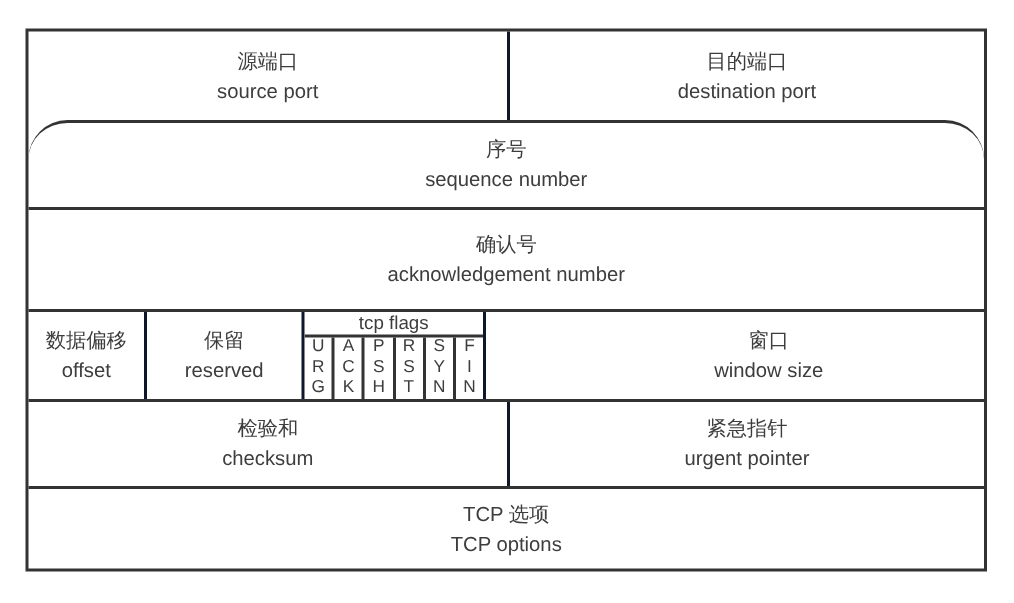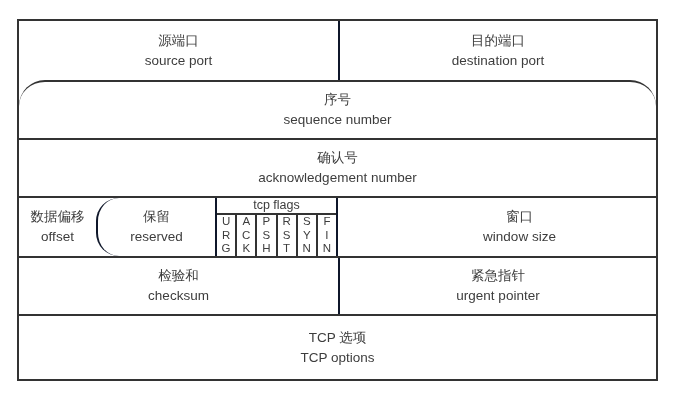--- a/index.html
+++ b/index.html
@@ -21,40 +21,40 @@
     height: 362px;
     border: 2px solid #333333;
     background: #ffffff;
     display: flex;
     flex-direction: column;
   }
   .t-row { display: flex; width: 100%; }
   .t-row + .t-row { border-top: 2px solid #333333; }
   .row-1 { height: 59px; }
   .row-2 { height: 58px; border-radius: 26px; }
-  .row-3 { height: 58px; }
+  .row-3 { height: 68px; }
   .row-4 { height: 60px; }
   .row-5 { height: 58px; }
   .row-6 { flex: 1; }
   .t-cell {
     display: flex;
     flex-direction: column;
     align-items: center;
     justify-content: center;
     text-align: center;
     font-size: 13.5px;
     line-height: 20px;
     overflow: hidden;
   }
   .t-cell + .t-cell { border-left: 2px solid #0f172a; }
   .cell-full { flex: 1; }
   .cell-half-left { width: 319px; }
   .cell-half-right { flex: 1; }
   .cell-offset { width: 77px; }
-  .cell-reserved { width: 119px; border-radius: 23px; }
+  .cell-reserved { width: 105px; }
   .cell-flags { width: 121px; padding: 0; justify-content: flex-start; }
   .cell-window { flex: 1; padding-left: 45px; }
   .flags-header {
     width: 100%;
     height: 17px;
     border-bottom: 2px solid #333333;
     display: flex;
     align-items: center;
     justify-content: center;
     font-size: 12.5px;

